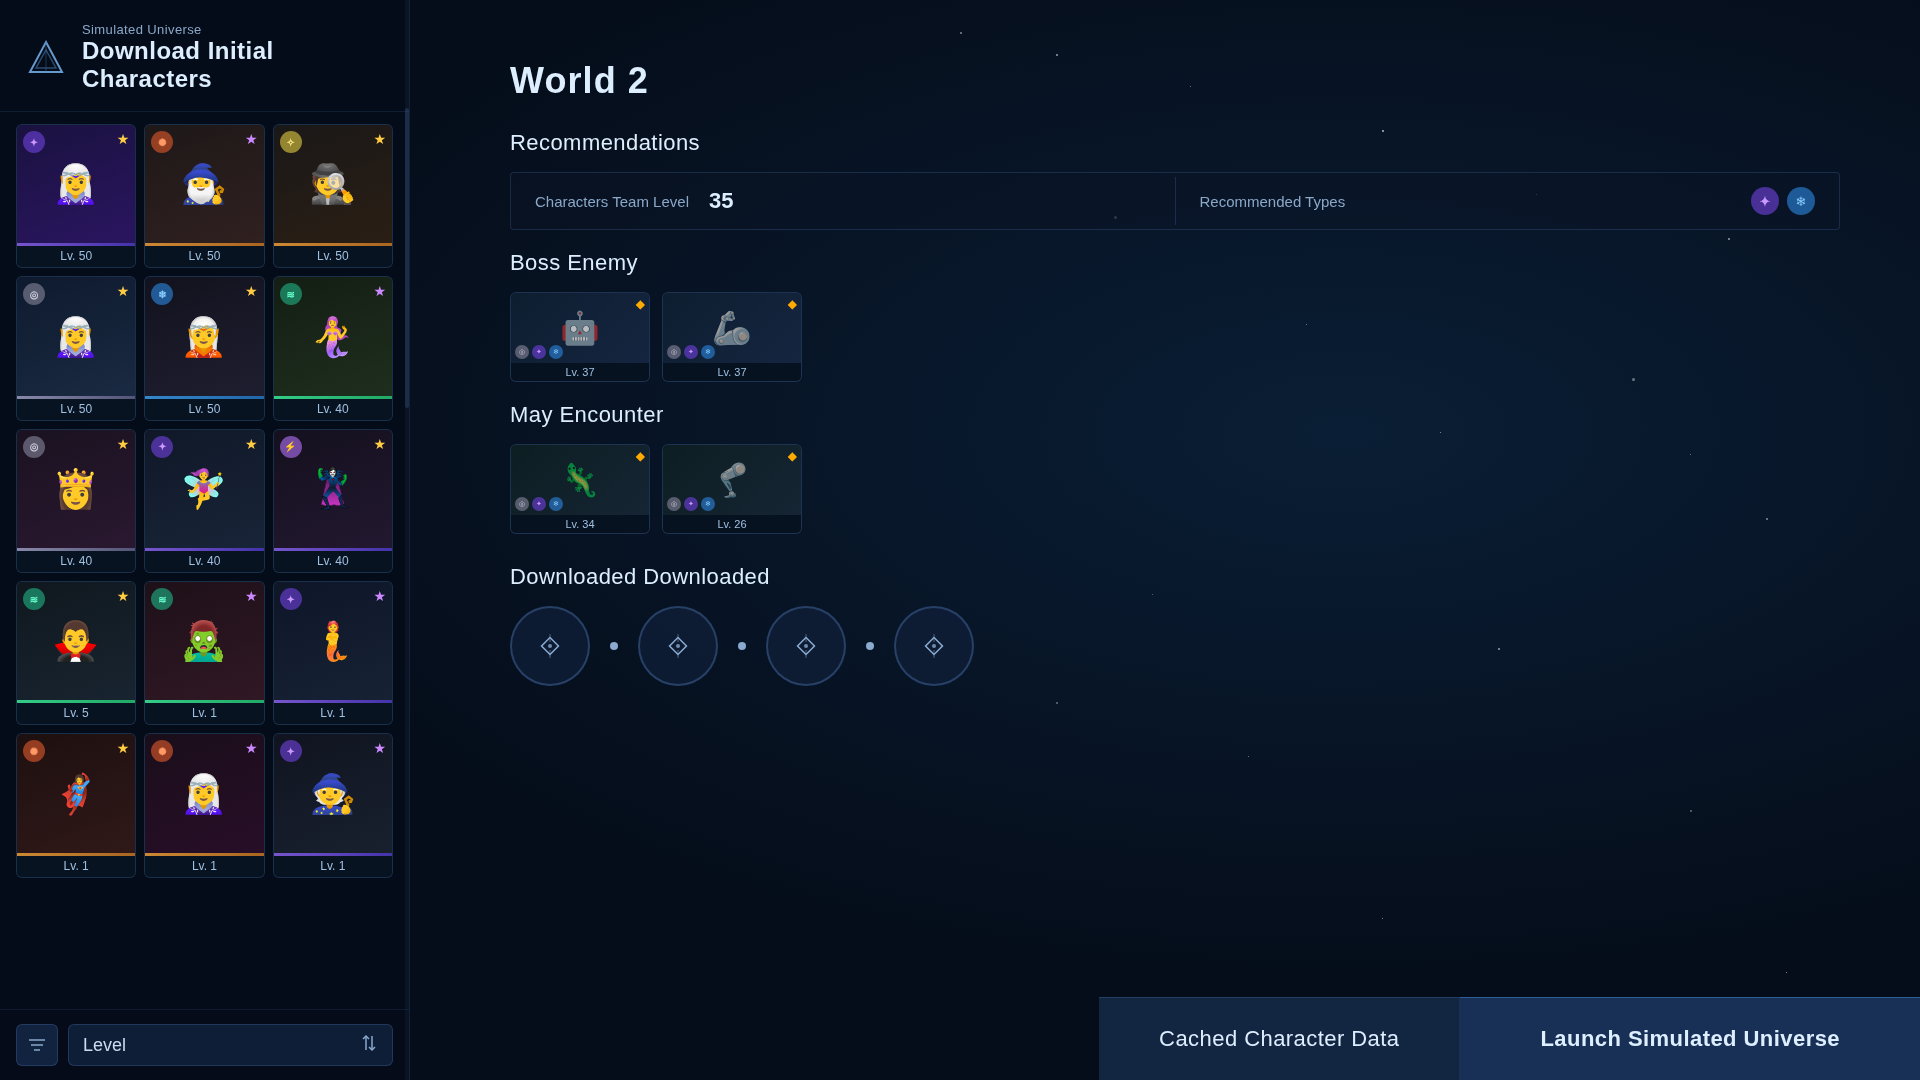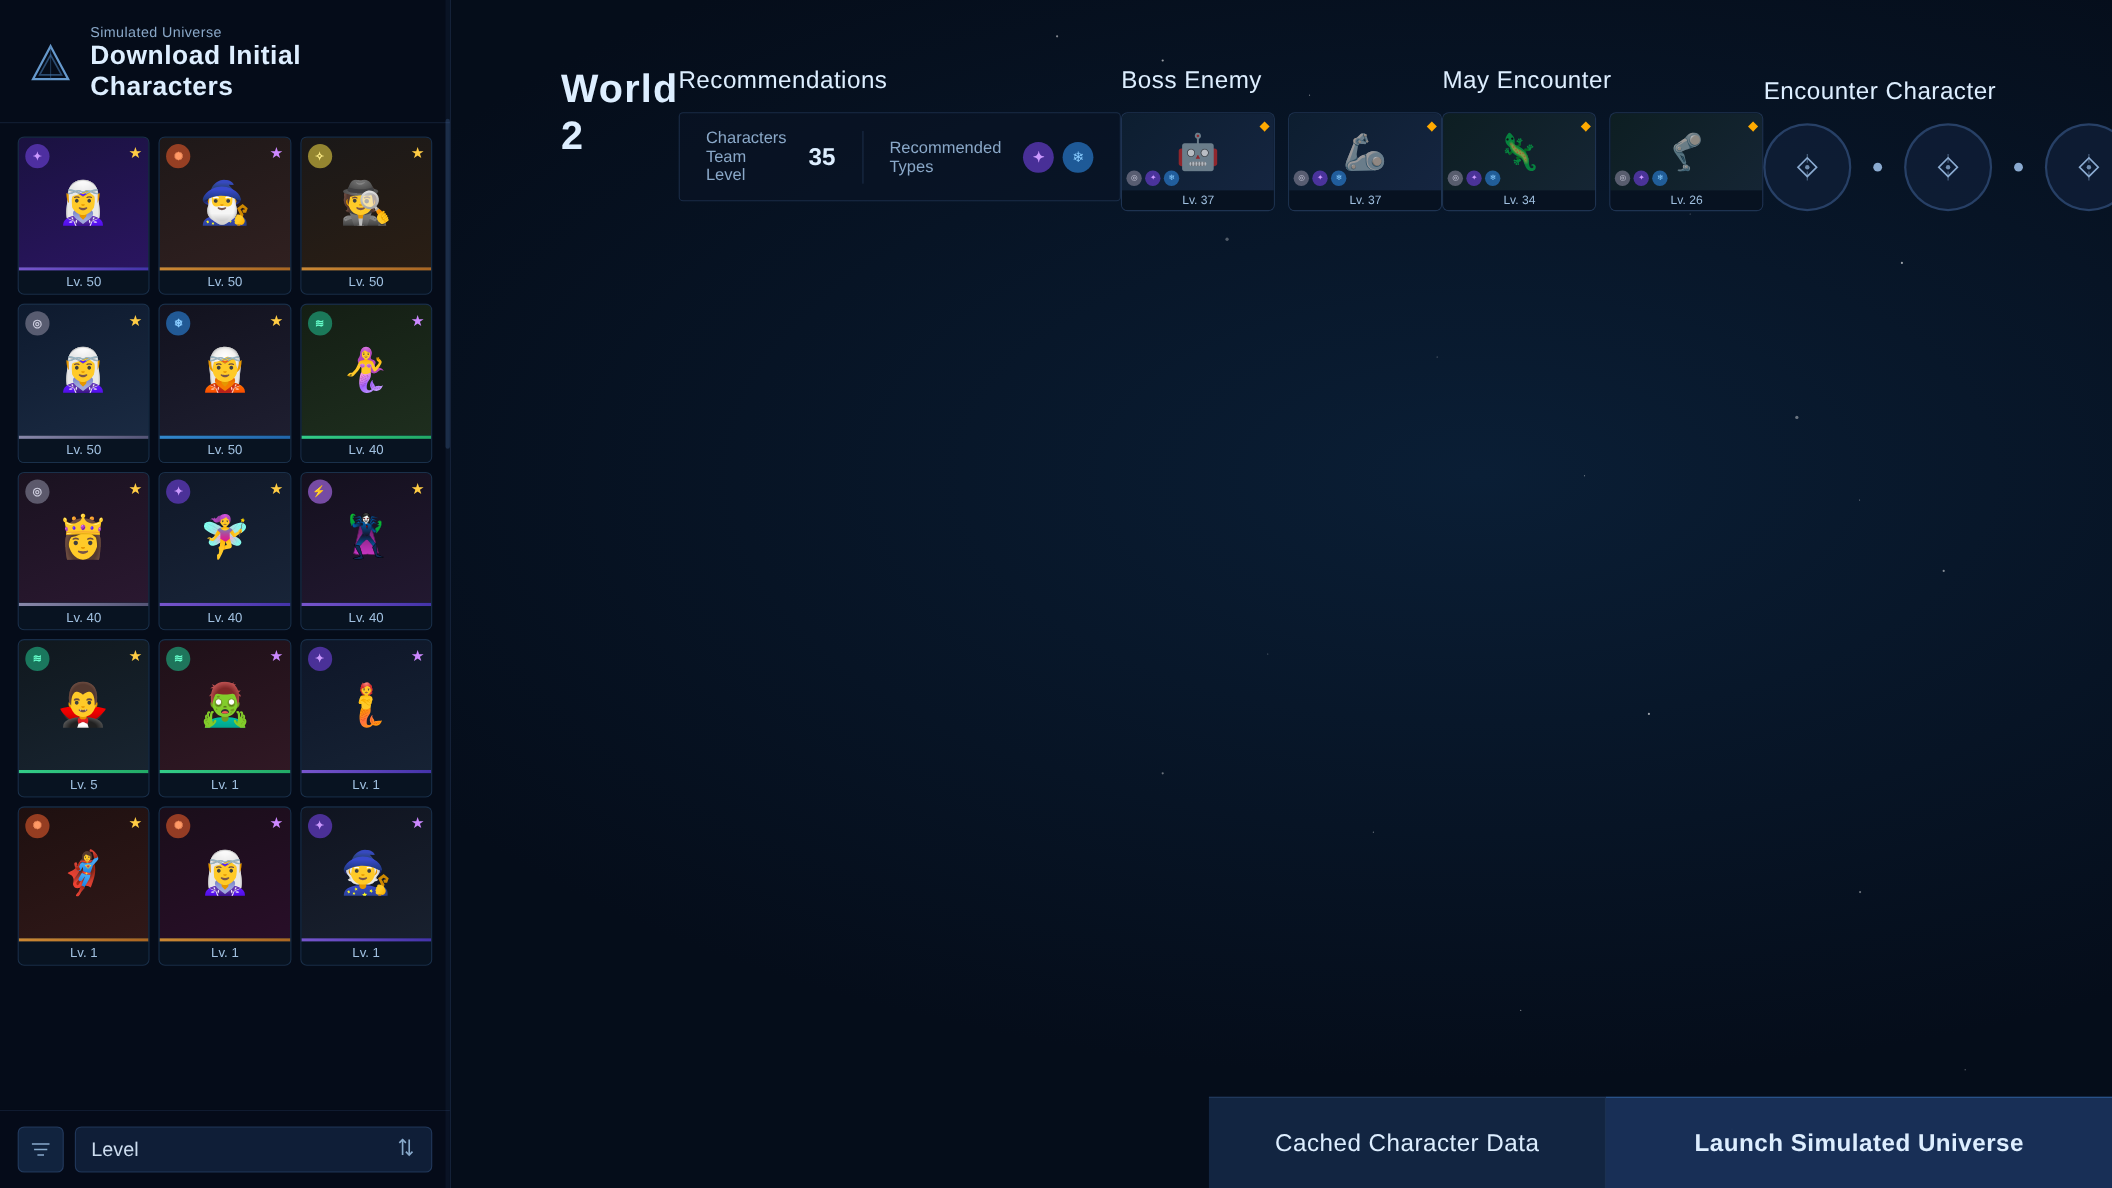--- a/index.html
+++ b/index.html
@@ -199,33 +199,34 @@
 
     
     .main-panel {
       position: absolute;
       left: 430px;
       top: 0;
       right: 0;
       height: 1080px;
       z-index: 5;
       display: flex;
+      flex-direction: column;
       padding: 60px 80px 0 80px;
     }
 
     .world-title {
       font-size: 36px;
       font-weight: 600;
       color: #ddeeff;
       letter-spacing: 0.03em;
       margin-bottom: 28px;
     }
 
     .section-block {
-      margin-bottom: 52px;
+      margin-bottom: 20px;
     }
 
     .section-label {
       font-size: 22px;
       font-weight: 500;
       color: #ddeeff;
       margin-bottom: 16px;
       letter-spacing: 0.02em;
     }
 
@@ -755,21 +756,21 @@
           <div class="enemy-type-dot icon-quantum">✦</div>
           <div class="enemy-type-dot icon-ice">❄</div>
         </div>
       </div>
       <div class="enemy-level">Lv. 26</div>
     </div>
       </div>
   </div>
 
   <div class="downloaded-section">
-    <div class="section-label">Encounter Character</div>
+    <div class="section-label">Downloaded Downloaded</div>
     <div class="downloaded-slots" id="downloaded-slots">
         <div class="downloaded-slot">
       <svg width="30" height="30" viewBox="0 0 30 30">
         <rect x="9" y="9" width="12" height="12" transform="rotate(45 15 15)" fill="none" stroke="#8aaad0" stroke-width="1.5"></rect>
         <circle cx="15" cy="15" r="2" fill="#8aaad0" opacity="0.8"></circle>
         <line x1="15" y1="3" x2="15" y2="11" stroke="#8aaad0" stroke-width="1" opacity="0.5"></line>
         <line x1="15" y1="19" x2="15" y2="27" stroke="#8aaad0" stroke-width="1" opacity="0.5"></line>
       </svg>
     </div>
         <div class="slot-dot"></div>

